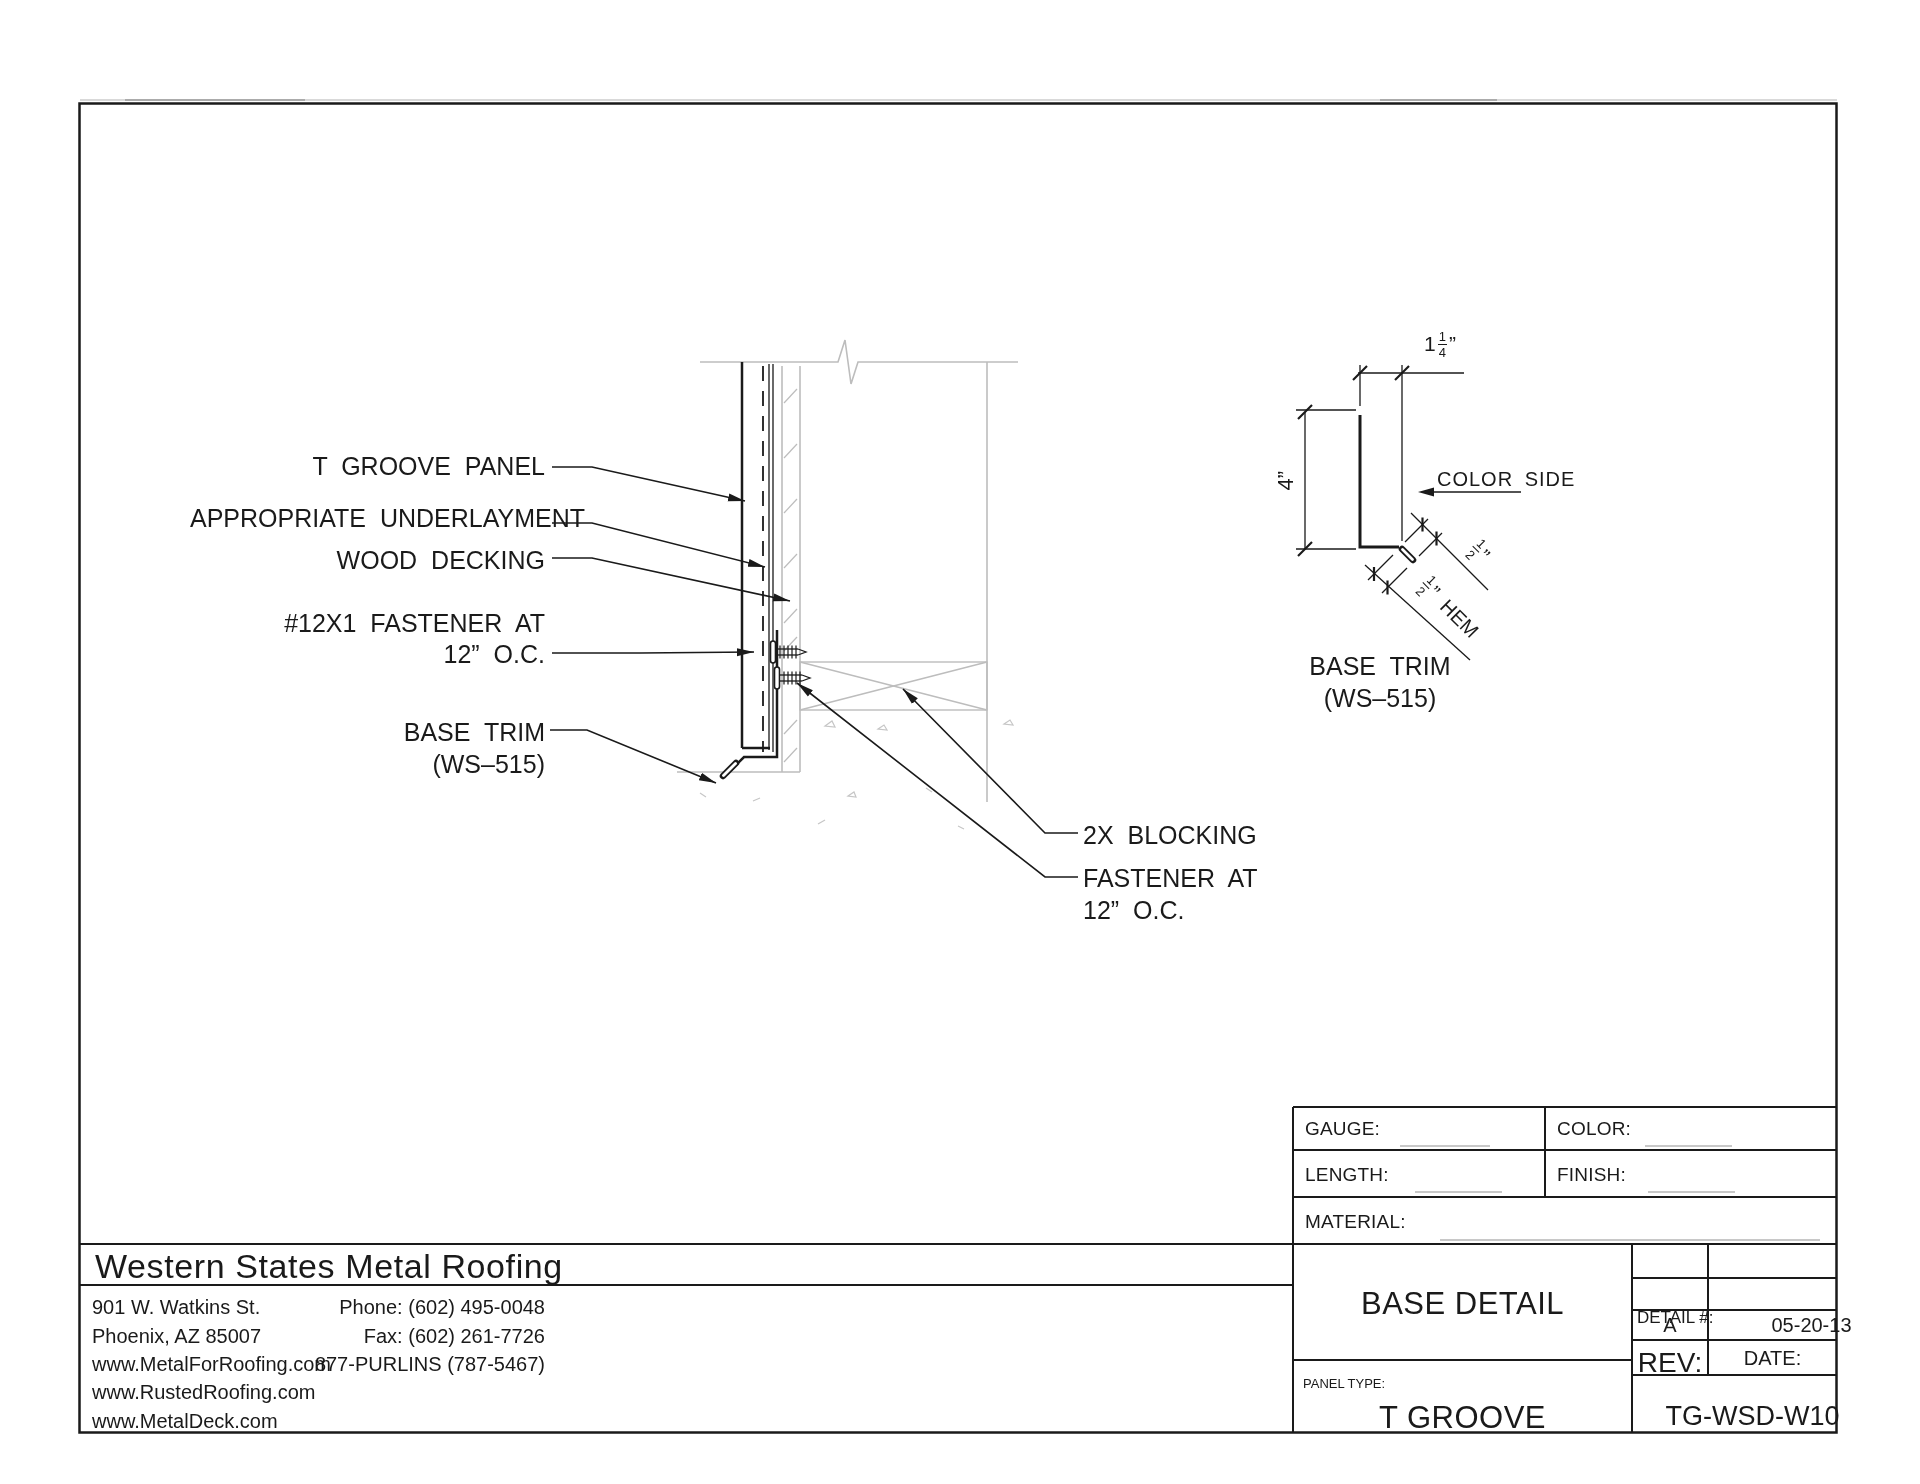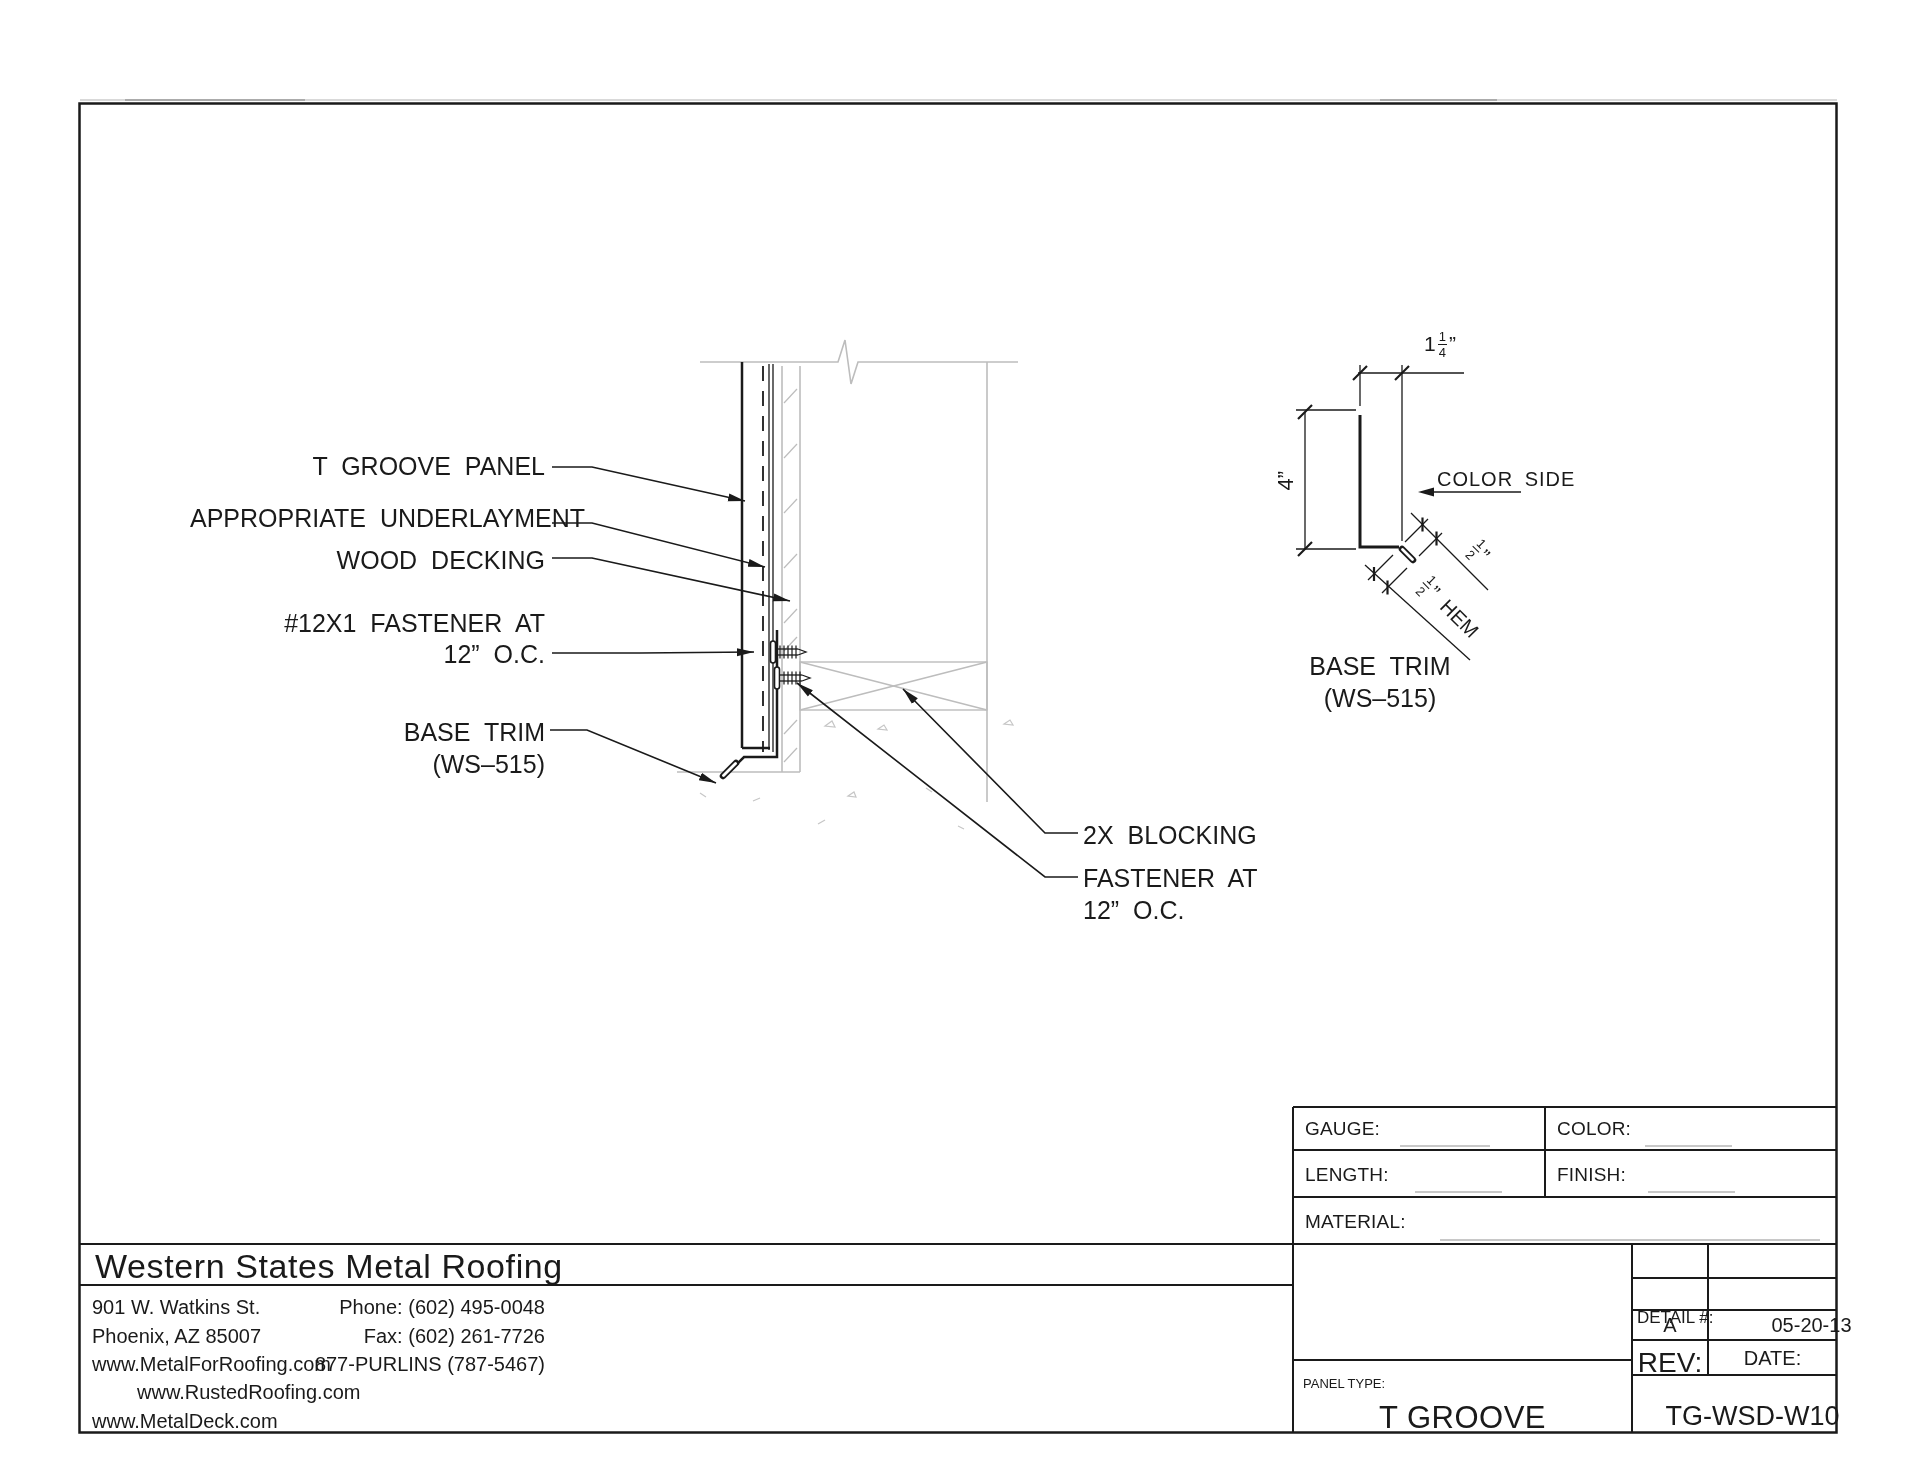--- a/index.html
+++ b/index.html
@@ -229,32 +229,33 @@
       <span class="hemword">HEM</span>
 </div>
 <div class="txt cad calign" style="left:1305px;top:652px;width:150px;">BASE TRIM</div>
 <div class="txt cad calign" style="left:1305px;top:684px;width:150px;">(WS–515)</div>
 
 <div class="txt tb" style="left:1305px;top:1118px;">GAUGE:</div>
 <div class="txt tb" style="left:1557px;top:1118px;">COLOR:</div>
 <div class="txt tb" style="left:1305px;top:1164px;">LENGTH:</div>
 <div class="txt tb" style="left:1557px;top:1164px;">FINISH:</div>
 <div class="txt tb" style="left:1305px;top:1211px;">MATERIAL:</div>
+<div class="txt big calign" style="left:1293px;top:1286px;width:339px;">BASE DETAIL</div>
 <div class="txt" style="left:1303px;top:1369px;font-size:13px;margin-top:8px;">PANEL TYPE:</div>
 <div class="txt big calign" style="left:1293px;top:1400px;width:339px;">T GROOVE</div>
 <div class="txt calign" style="left:1632px;top:1314px;width:76px;font-size:20px;">A</div>
 <div class="txt calign" style="left:1708px;top:1314px;width:129px;font-size:20px;padding-left:39px;">05-20-13</div>
 <div class="txt calign" style="left:1632px;top:1347px;width:76px;font-size:28px;">REV:</div>
 <div class="txt calign" style="left:1708px;top:1347px;width:129px;font-size:20px;">DATE:</div>
 <div class="txt" style="left:1637px;top:1308px;font-size:17px;">DETAIL #:</div>
 <div class="txt calign" style="left:1632px;top:1401px;width:241px;font-size:27px;">TG-WSD-W10</div>
 
 <div class="txt company-name" style="left:95px;top:1247px;">Western States Metal Roofing</div>
 <div class="txt addr" style="left:92px;top:1296px;">901 W. Watkins St.</div>
 <div class="txt addr" style="left:92px;top:1325px;">Phoenix, AZ 85007</div>
 <div class="txt addr" style="left:92px;top:1353px;">www.MetalForRoofing.com</div>
-<div class="txt addr" style="left:92px;top:1381px;margin-left:45px;">www.RustedRoofing.com</div>
+<div class="txt addr" style="left:92px;top:1381px;">www.RustedRoofing.com</div>
 <div class="txt addr" style="left:92px;top:1410px;">www.MetalDeck.com</div>
 <div class="txt addr ralign" style="left:300px;top:1296px;width:245px;">Phone: (602) 495-0048</div>
 <div class="txt addr ralign" style="left:300px;top:1325px;width:245px;">Fax: (602) 261-7726</div>
 <div class="txt addr ralign" style="left:300px;top:1353px;width:245px;text-align:right;">877-PURLINS (787-5467)</div>
 
 </div>
 
 </body></html>

